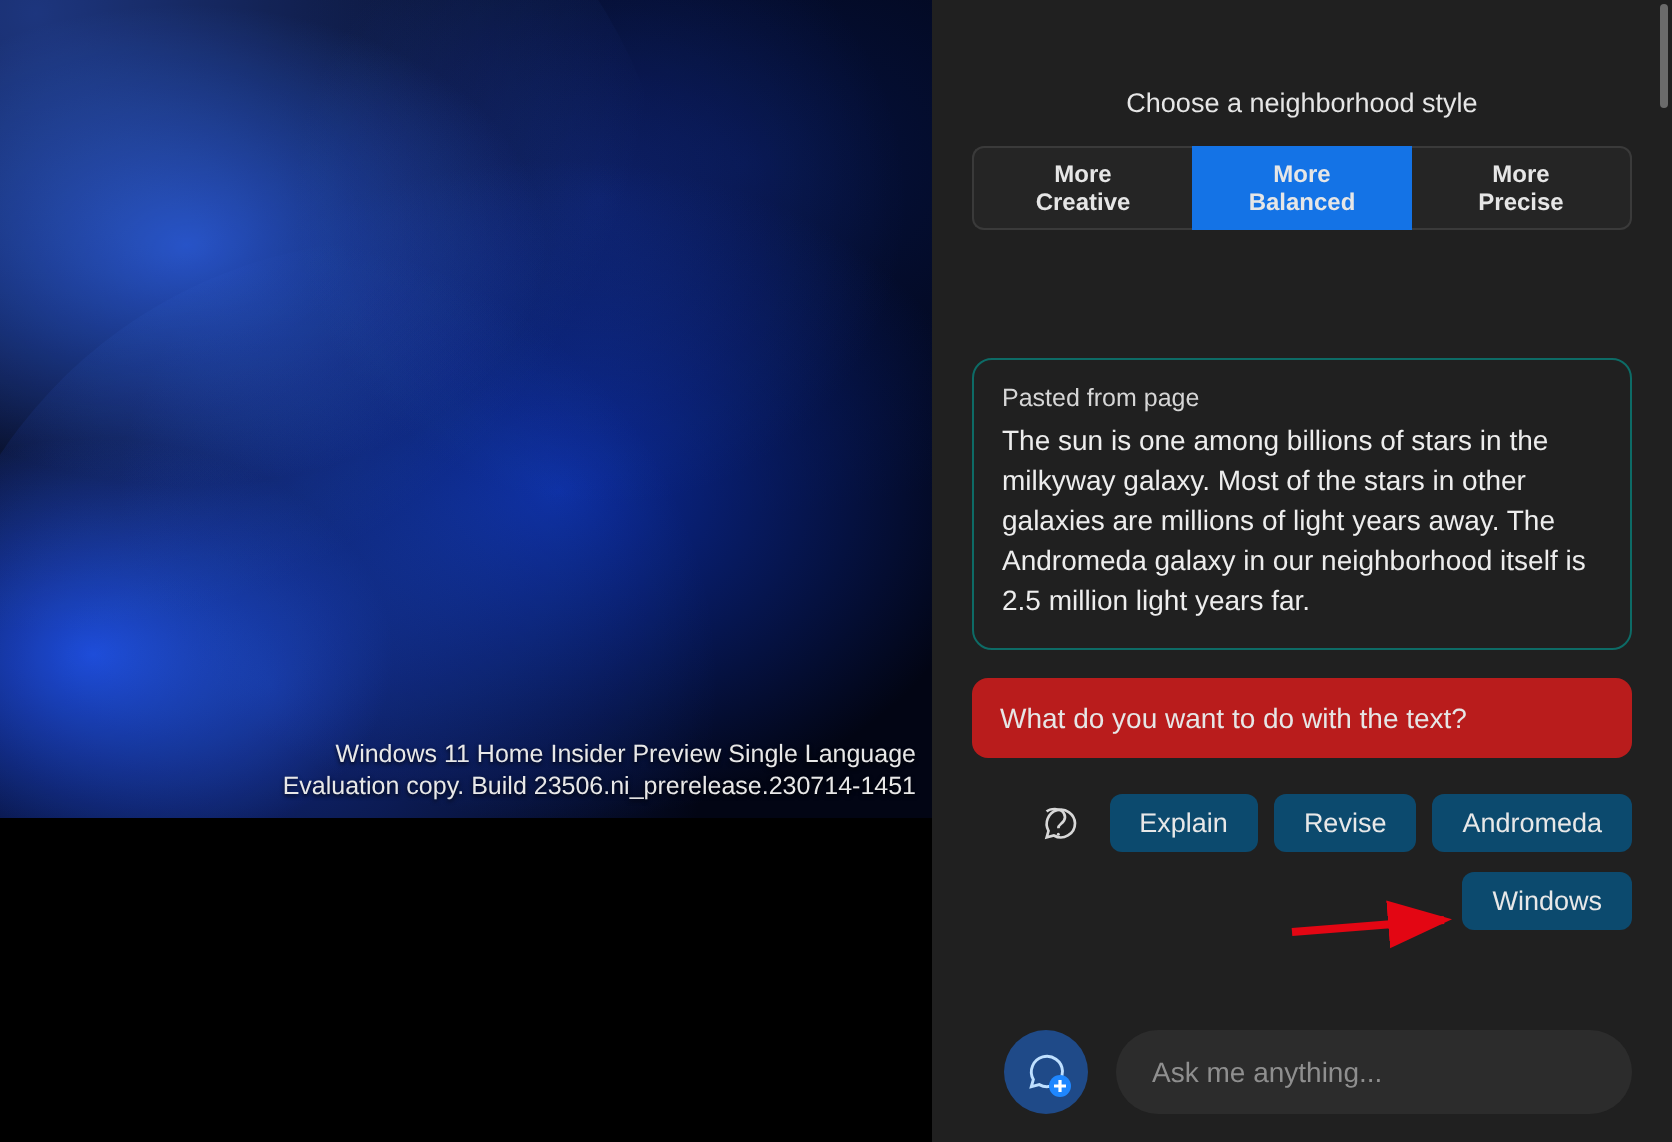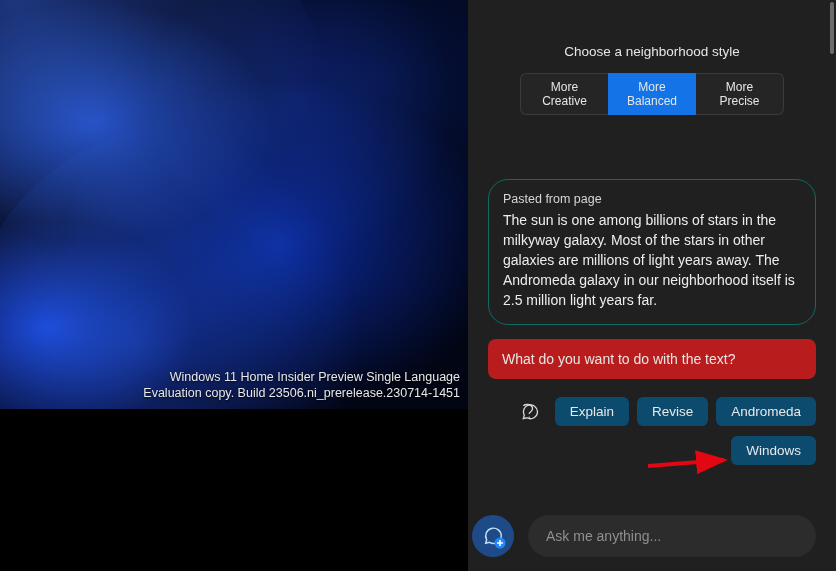--- a/index.html
+++ b/index.html
@@ -35,29 +35,29 @@
   }
   .scrollbar {
     position: absolute; right: 2px; top: 2px; width: 4px; height: 52px;
     background: #6b6b6b; border-radius: 2px;
   }
   .style-label { color: #e6e6e6; font-size: 13.5px; text-align: center; margin-top: 30px; }
   .style-row {
     display: flex; justify-content: center; gap: 0; margin-top: 14px;
   }
   .style-btn {
-    width: 88px; height: 42px; display: flex; flex-direction: column;
+    width: 110px; height: 42px; display: flex; flex-direction: column;
     align-items: center; justify-content: center; font-size: 12px; line-height: 14px;
-    color: #e6e6e6; border: 1px solid #3a3a3a; cursor: pointer; background: #252525;
+    color: #e6e6e6; border: 1px solid #3a3a3a; cursor: pointer; background: #252525; font-weight: bold;
   }
   .style-btn:first-child { border-radius: 6px 0 0 6px; border-right: none; }
   .style-btn:last-child { border-radius: 0 6px 6px 0; border-left: none; }
   .style-btn.active { background: #1473e6; border-color: #1473e6; }
   .paste-box {
-    margin-top: 64px; border: 1.5px solid #0d6b66; border-radius: 20px;
+    margin-top: 64px; border: 1.5px solid #0d6b66; border-radius: 10px;
     padding: 12px 14px 14px 14px;
   }
   .paste-head { color: #d6d6d6; font-size: 12.5px; margin-bottom: 4px; }
   .paste-body { color: #ededed; font-size: 14px; line-height: 20px; }
   .prompt-box {
     margin-top: 14px; background: #b91c1c; border-radius: 8px;
     padding: 12px 14px; color: #e6e6e6; font-size: 14px;
   }
   .actions-row {
     display: flex; align-items: center; justify-content: flex-end;
@@ -71,21 +71,21 @@
     background: #0c4a6e; color: #e8e8e8; font-size: 13.5px;
     padding: 7px 15px; border-radius: 6px; cursor: pointer;
   }
   .actions-row2 {
     display: flex; justify-content: flex-end; margin-top: 10px;
   }
   .arrow {
     position: absolute; pointer-events: none;
   }
   .input-row {
-    position: absolute; left: 4px; right: 20px; bottom: 14px;
+    position: absolute; left: 36px; right: 20px; bottom: 14px;
     display: flex; align-items: flex-end; gap: 14px;
   }
   .new-topic {
     width: 42px; height: 42px; border-radius: 50%; background: #1f4a88;
     display: flex; align-items: center; justify-content: center; cursor: pointer; flex: none;
   }
   .ask {
     flex: 1; height: 42px; border-radius: 22px; background: #2c2c2c;
     display: flex; align-items: center; padding: 0 18px;
   }

